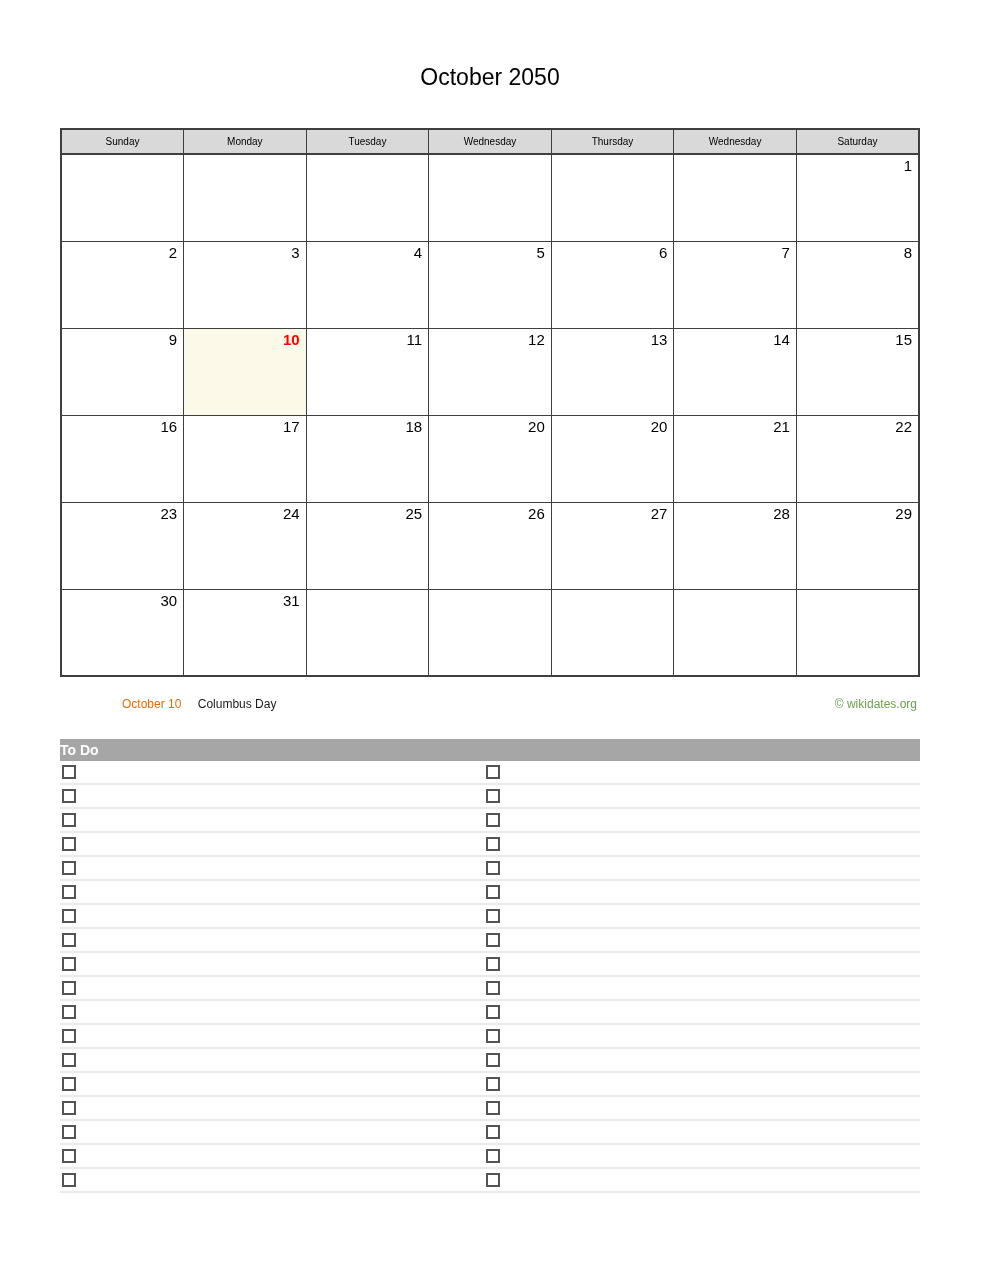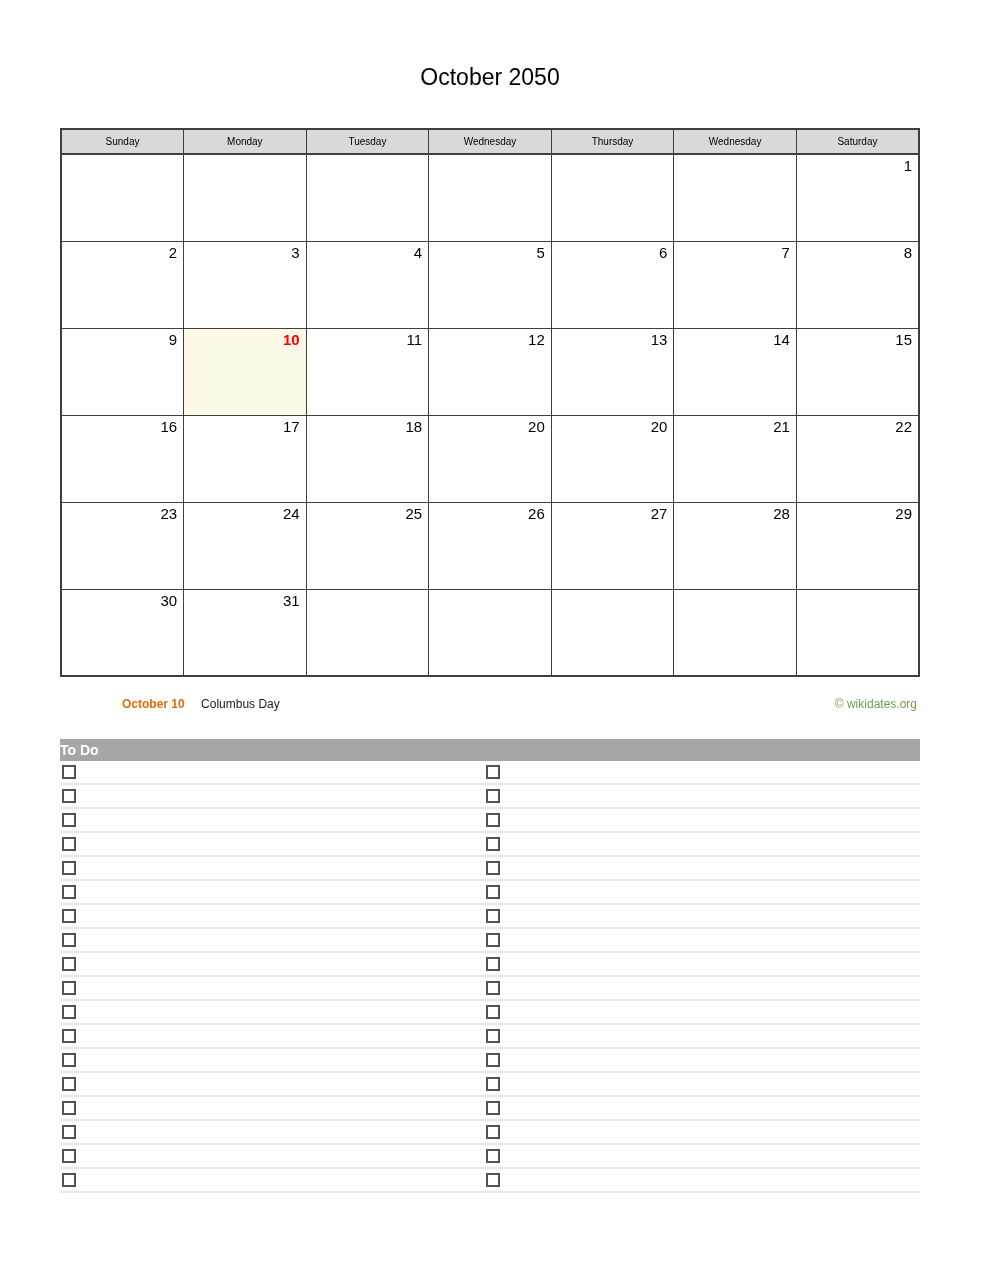--- a/index.html
+++ b/index.html
@@ -70,21 +70,21 @@
     margin-top: 20px;
     height: 16px;
     display: flex;
     justify-content: space-between;
     align-items: baseline;
     font-size: 12px;
   }
   .legend-left { margin-left: 62px; }
   .holiday-date {
     color: var(--holiday-orange);
-    font-weight: 700;
+    font-weight: 400;
     margin-right: 13px;
   }
   .holiday-name { color: #1a1a1a; }
   .copyright {
     color: var(--copyright-green);
     margin-right: 3px;
     text-decoration: none;
     cursor: pointer;
   }
   .todo { margin-top: 26px; }

